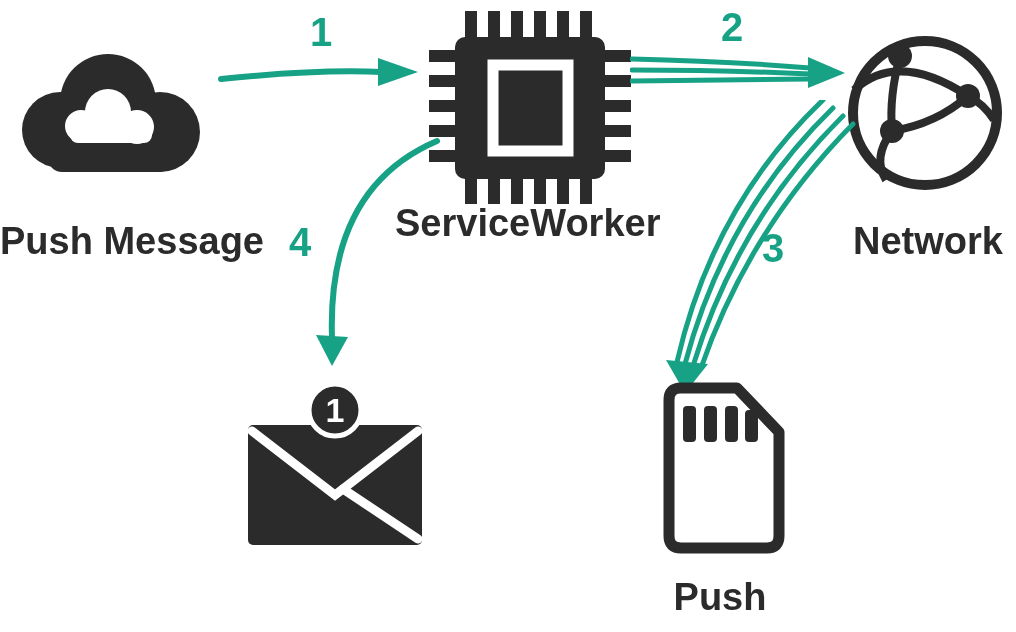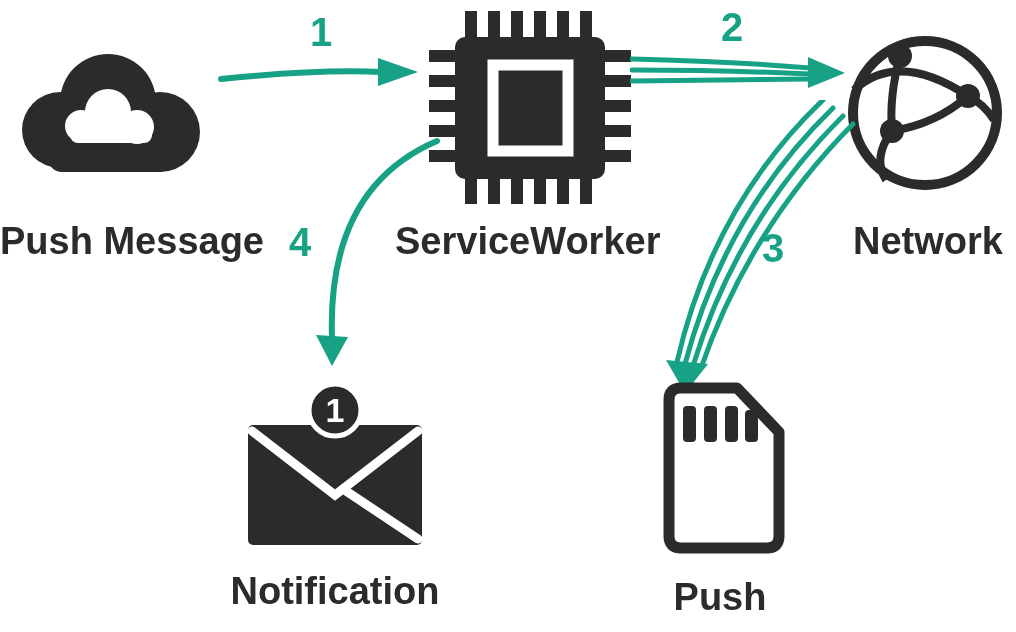--- a/index.html
+++ b/index.html
@@ -86,21 +86,21 @@
 
       <rect class="dark-fill" x="178" y="45" width="28" height="12"></rect>
       <rect class="dark-fill" x="178" y="70" width="28" height="12"></rect>
       <rect class="dark-fill" x="178" y="95" width="28" height="12"></rect>
       <rect class="dark-fill" x="178" y="120" width="28" height="12"></rect>
       <rect class="dark-fill" x="178" y="145" width="28" height="12"></rect>
     </g>
     <rect class="dark-fill" x="30" y="32" width="150" height="142" rx="10"></rect>
     <rect class="white-stroke" stroke-width="11" x="68" y="60" width="75" height="86"></rect>
   </svg>
-  <div class="abs node-label" style="left:395px; top:220px; width:260px;">ServiceWorker</div>
+  <div class="abs node-label" style="left:395px; top:202px; width:260px;">ServiceWorker</div>
 
   <div class="abs step-num" style="left:714px; top:5px; width:36px;">2</div>
   <svg class="abs" style="left:630px; top:45px;" width="220" height="55" viewBox="0 0 220 55">
     <path class="accent-stroke" stroke-width="5" stroke-linecap="round" d="M 2 14 Q 95 16 180 23"></path>
     <path class="accent-stroke" stroke-width="5" stroke-linecap="round" d="M 2 25 Q 95 25 180 29"></path>
     <path class="accent-stroke" stroke-width="5" stroke-linecap="round" d="M 2 36 Q 95 35 180 34"></path>
     <polygon class="accent-fill" points="178,12 215,28 178,43"></polygon>
   </svg>
 
   <svg class="abs" style="left:840px; top:28px;" width="170" height="170" viewBox="0 0 170 170">
@@ -139,21 +139,20 @@
     <rect class="dark-fill" x="8" y="42" width="174" height="120" rx="5"></rect>
     <g>
       <path class="white-stroke" stroke-width="9" stroke-linecap="round" d="M 12 48 L 95 112 L 178 48"></path>
       <path class="white-stroke" stroke-width="9" stroke-linecap="round" d="M 178 156 L 103 106"></path>
     </g>
     <g>
       <circle cx="95" cy="27" r="26" fill="#2b2b2b" stroke="#ffffff" stroke-width="5"></circle>
       <text x="95" y="39" text-anchor="middle" font-family="Liberation Sans, sans-serif" font-size="34" font-weight="700" fill="#ffffff">1</text>
     </g>
   </svg>
-  <div class="abs node-label" style="left:215px; top:570px; width:240px;">Notification</div>
 
   <svg class="abs" style="left:645px; top:378px;" width="155" height="185" viewBox="0 0 155 185">
     <path class="dark-stroke" stroke-width="11" stroke-linejoin="round" d="M 36 10 L 92 10 L 134 54 L 134 158 Q 134 170 122 170 L 36 170 Q 24 170 24 158 L 24 22 Q 24 10 36 10 Z"></path>
     <g>
       <rect class="dark-fill" x="38" y="28" width="13" height="36" rx="4"></rect>
       <rect class="dark-fill" x="59" y="28" width="13" height="36" rx="4"></rect>
       <rect class="dark-fill" x="80" y="28" width="13" height="36" rx="4"></rect>
       <rect class="dark-fill" x="100" y="32" width="13" height="32" rx="4"></rect>
     </g>
   </svg>

